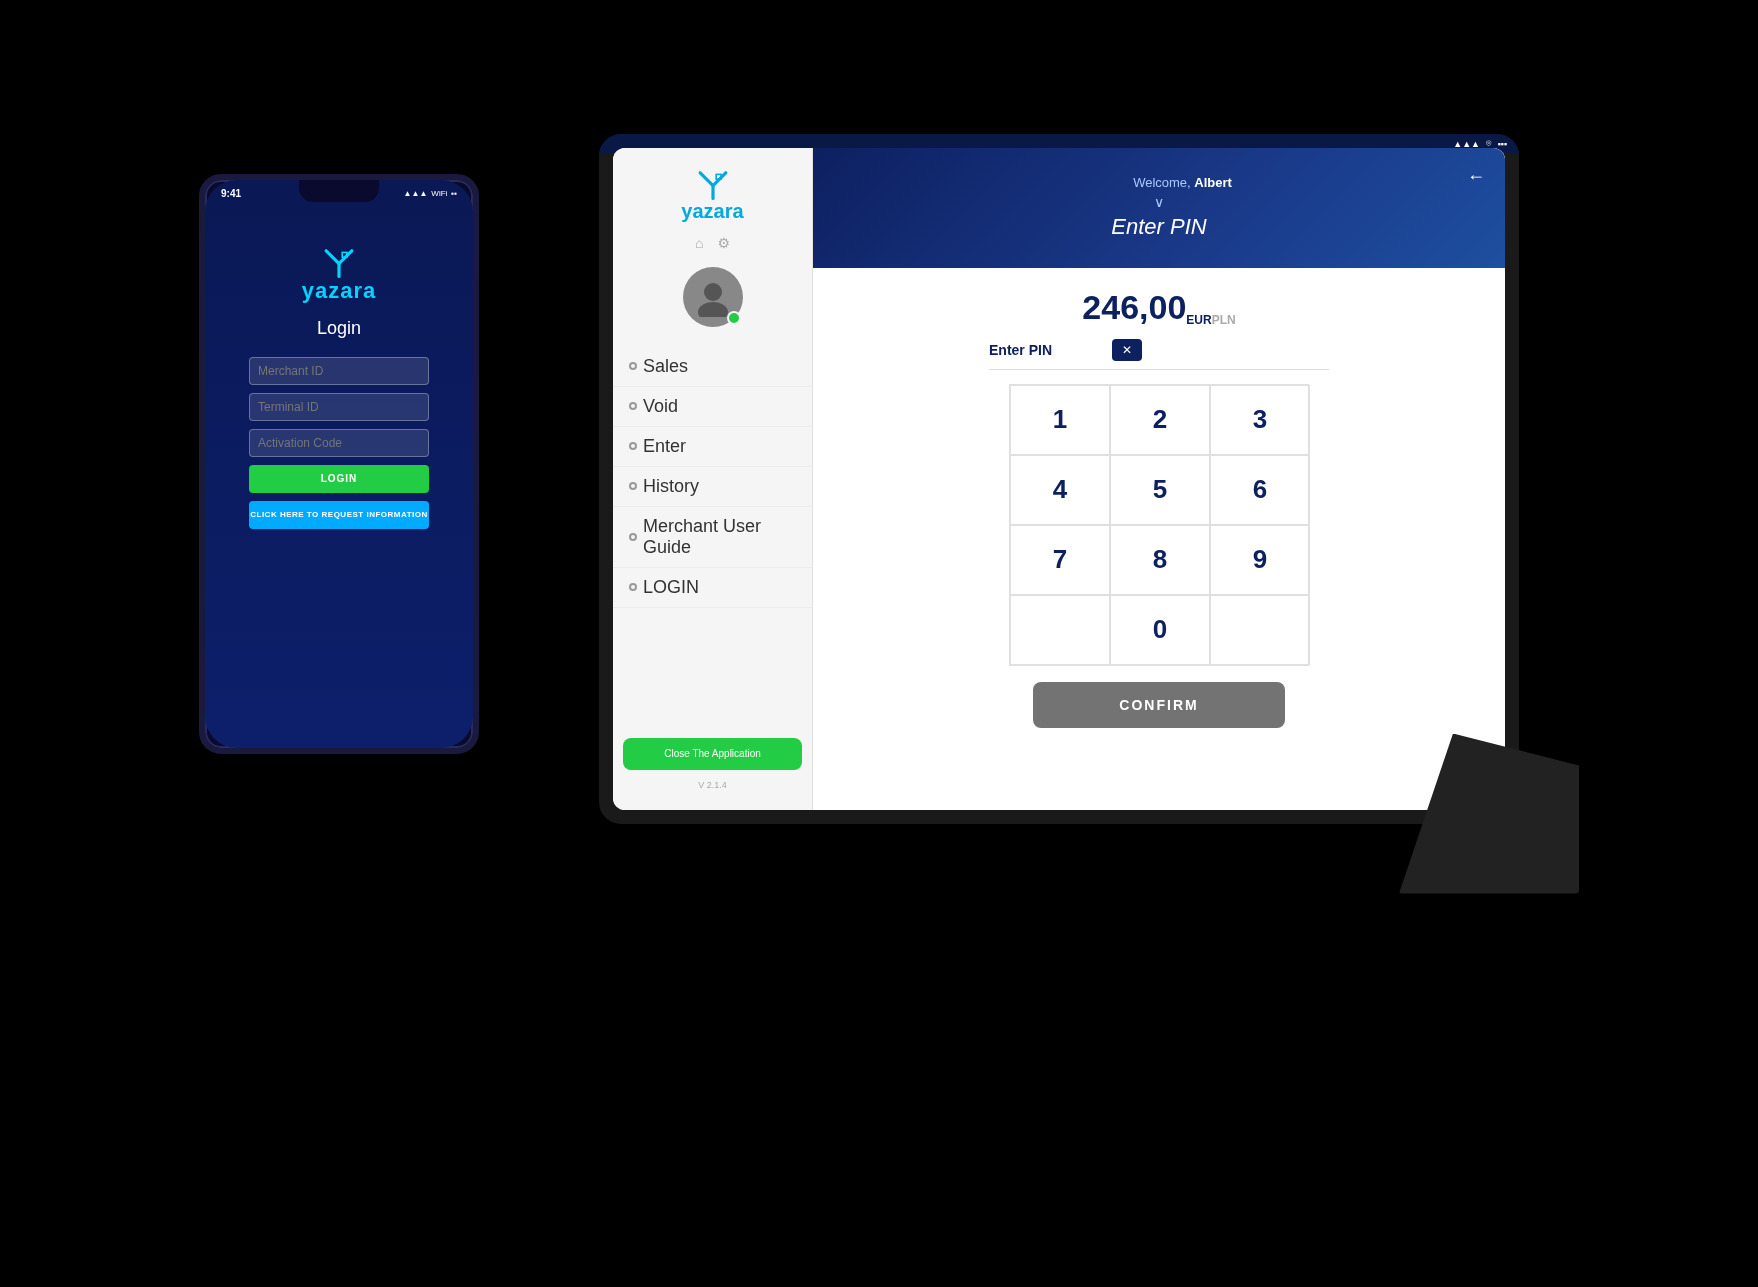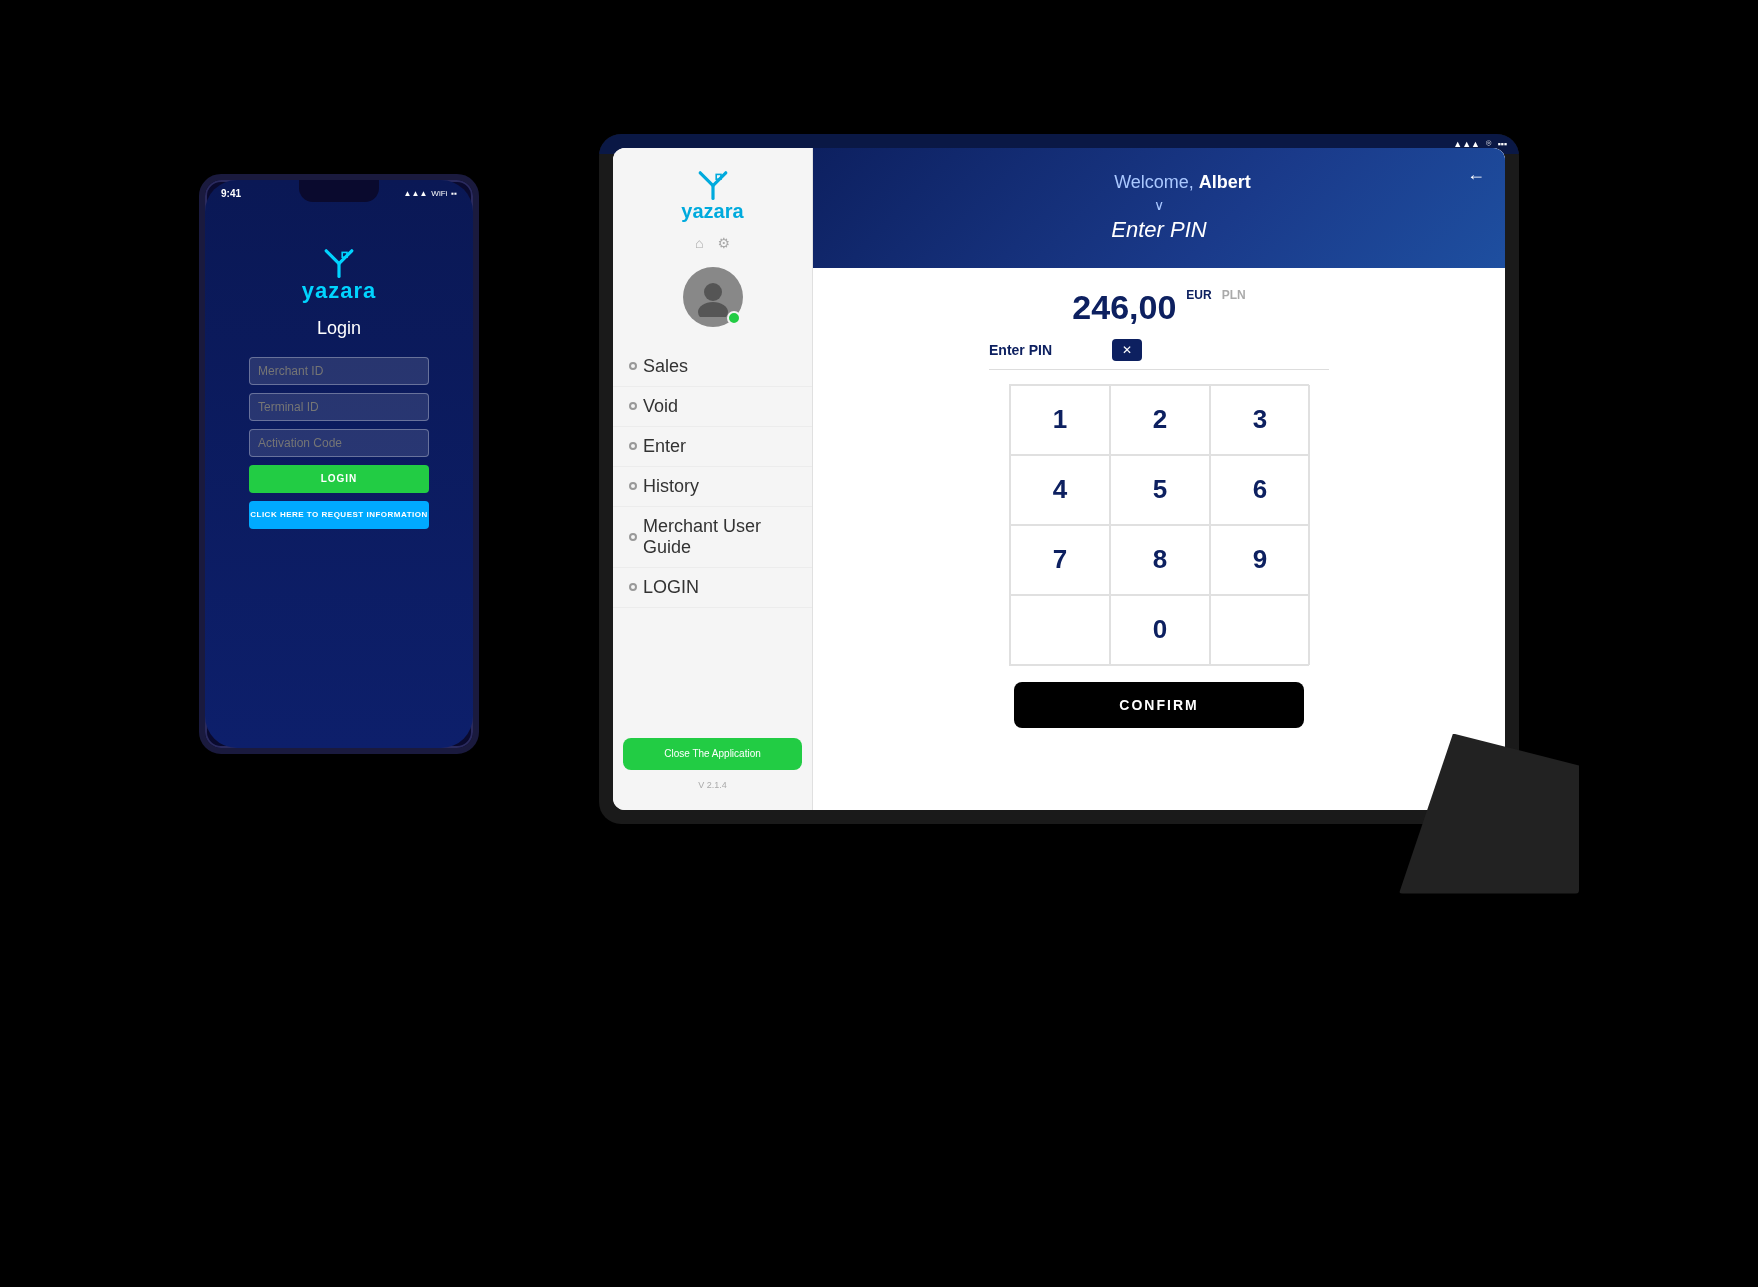--- a/index.html
+++ b/index.html
@@ -309,21 +309,21 @@
       display: flex;
       flex-direction: column;
       align-items: center;
       justify-content: center;
       padding: 10px 20px;
       position: relative;
     }
 
     .tablet-welcome {
       color: #aac8ff;
-      font-size: 18px;
+      font-size: 13px;
       margin-bottom: 4px;
       margin-left: 47px;
     }
 
     .tablet-welcome strong {
       color: #fff;
       font-weight: 700;
     }
 
     .tablet-back-arrow {
@@ -353,22 +353,21 @@
       flex: 1;
       display: flex;
       flex-direction: column;
       align-items: center;
       padding: 20px;
       background: #fff;
     }
 
     .tablet-amount-row {
       display: flex;
-      align-items: flex-start;
-      gap: 10px;
+      align-items: flex-end;
       margin-bottom: 12px;
     }
 
     .tablet-amount-main {
       font-size: 34px;
       font-weight: 900;
       color: #0d2060;
     }
 
     .tablet-currency {
@@ -438,23 +437,23 @@
       cursor: pointer;
       transition: background 0.1s;
     }
 
     .pin-key-zero {
       grid-column: 2;
     }
 
     .tablet-confirm-btn {
       margin-top: 16px;
-      width: 290px;
+      width: 252px;
       height: 46px;
-      background: #000000;
+      background: #737373;
       border: none;
       border-radius: 8px;
       color: #fff;
       font-size: 14px;
       font-weight: 700;
       letter-spacing: 2px;
       cursor: pointer;
     }
 
     

